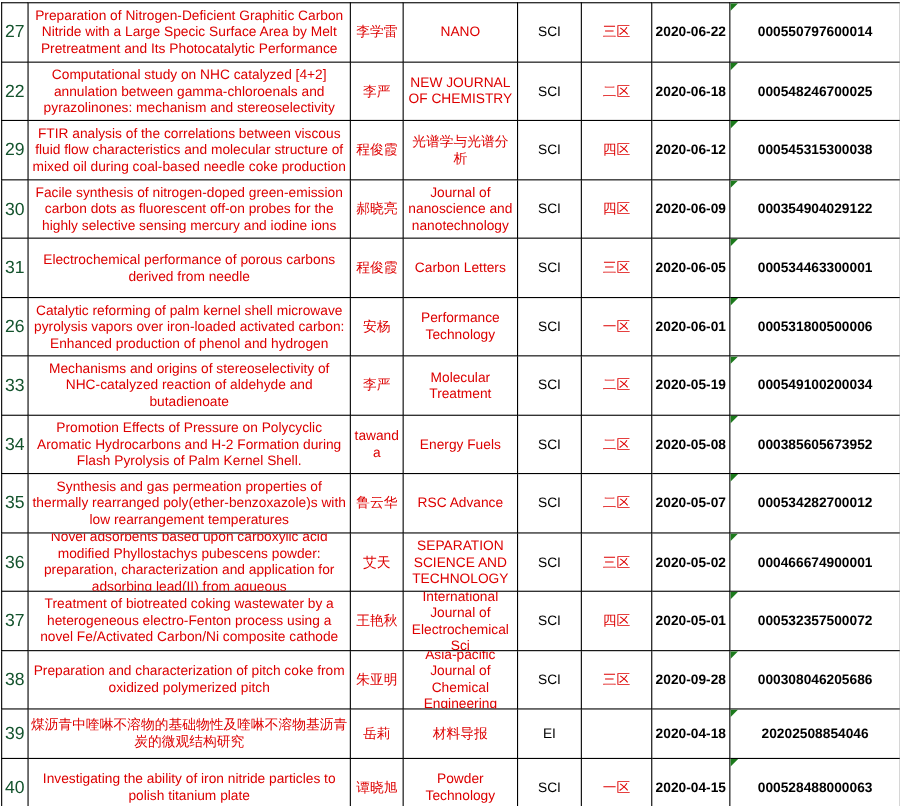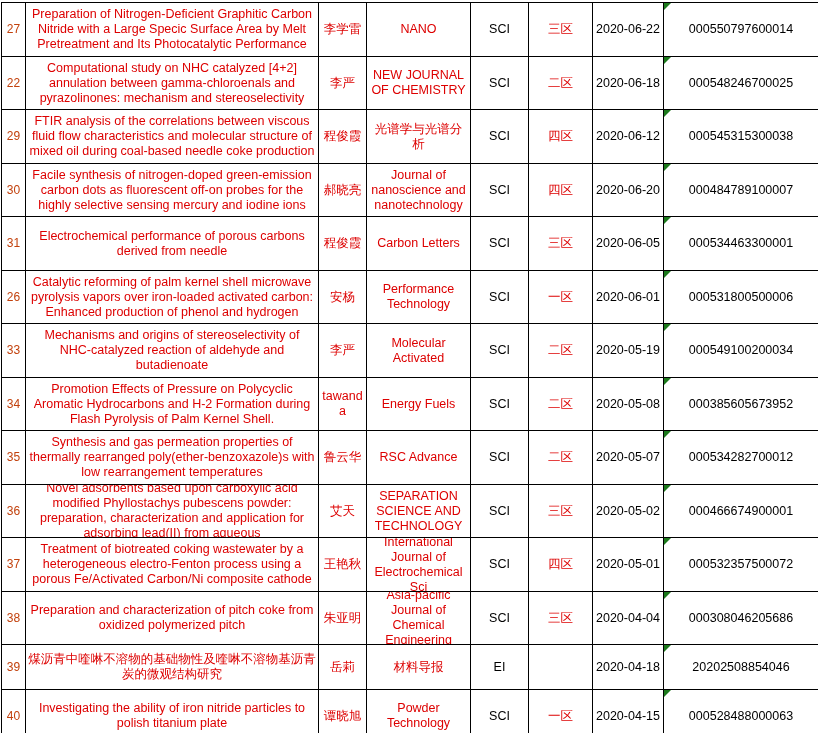--- a/index.html
+++ b/index.html
@@ -24,24 +24,24 @@
     line-height:15px;font-size:12.5px;color:#000000;
     padding:0 2px;box-sizing:border-box;
   }
   
   #tbody tr td .box{height:52px;}
   #tbody tr:nth-child(odd) td .box{height:53px;}
   #tbody tr:nth-child(13) td .box{height:44px;}
   #tbody tr:nth-child(14) td .box{height:52px;}
   
   td.c-title .box, td.c-author .box, td.c-journal .box, td.c-zone .box{color:#dd0000;}
-  td.c-no .box{color:#c2410c;font-size:12px;}
+  td.c-no .box{color:#14532d;font-size:16px;}
   td.c-author .box{word-break:break-all;}
-  td.c-date .box{letter-spacing:0px;white-space:nowrap;}
-  td.c-acc{position:relative;}
+  td.c-date .box{letter-spacing:0px;white-space:nowrap;font-weight:bold;}
+  td.c-acc{position:relative;font-weight:bold;}
   .tri{
     position:absolute;top:0;left:0;width:0;height:0;
     border-top:7px solid #1c7a1c;border-right:7px solid transparent;
   }
   
   .right-strip{position:absolute;top:0;left:818px;width:3px;height:733px;background:#ffffff;}
 </style>
 </head>
 <body>
 
@@ -155,25 +155,25 @@
     <td class="c-journal">
             <div class="box">Journal of nanoscience and nanotechnology</div>
           </td>
     <td class="c-index">
             <div class="box">SCI</div>
           </td>
     <td class="c-zone">
             <div class="box">四区</div>
           </td>
     <td class="c-date">
-            <div class="box">2020-06-20</div>
-          </td>
-    <td class="c-acc">
-            <span class="tri"></span>
-            <div class="box">000484789100007</div>
+            <div class="box">2020-06-09</div>
+          </td>
+    <td class="c-acc">
+            <span class="tri"></span>
+            <div class="box">000354904029122</div>
           </td>
   </tr>
 
   <tr>
     <td class="c-no">
             <div class="box">31</div>
           </td>
     <td class="c-title">
             <div class="box">Electrochemical performance of porous carbons derived from needle</div>
           </td>
@@ -230,21 +230,21 @@
     <td class="c-no">
             <div class="box">33</div>
           </td>
     <td class="c-title">
             <div class="box">Mechanisms and origins of stereoselectivity of NHC-catalyzed reaction of aldehyde and butadienoate</div>
           </td>
     <td class="c-author">
             <div class="box">李严</div>
           </td>
     <td class="c-journal">
-            <div class="box">Molecular Activated</div>
+            <div class="box">Molecular Treatment</div>
           </td>
     <td class="c-index">
             <div class="box">SCI</div>
           </td>
     <td class="c-zone">
             <div class="box">二区</div>
           </td>
     <td class="c-date">
             <div class="box">2020-05-19</div>
           </td>
@@ -336,21 +336,21 @@
             <span class="tri"></span>
             <div class="box">000466674900001</div>
           </td>
   </tr>
 
   <tr>
     <td class="c-no">
             <div class="box">37</div>
           </td>
     <td class="c-title">
-            <div class="box">Treatment of biotreated coking wastewater by a heterogeneous electro-Fenton process using a porous Fe/Activated Carbon/Ni composite cathode</div>
+            <div class="box">Treatment of biotreated coking wastewater by a heterogeneous electro-Fenton process using a novel Fe/Activated Carbon/Ni composite cathode</div>
           </td>
     <td class="c-author">
             <div class="box">王艳秋</div>
           </td>
     <td class="c-journal">
             <div class="box">International Journal of Electrochemical Sci</div>
           </td>
     <td class="c-index">
             <div class="box">SCI</div>
           </td>
@@ -379,21 +379,21 @@
     <td class="c-journal">
             <div class="box">Asia-pacific Journal of Chemical Engineering</div>
           </td>
     <td class="c-index">
             <div class="box">SCI</div>
           </td>
     <td class="c-zone">
             <div class="box">三区</div>
           </td>
     <td class="c-date">
-            <div class="box">2020-04-04</div>
+            <div class="box">2020-09-28</div>
           </td>
     <td class="c-acc">
             <span class="tri"></span>
             <div class="box">000308046205686</div>
           </td>
   </tr>
 
   <tr>
     <td class="c-no">
             <div class="box">39</div>

